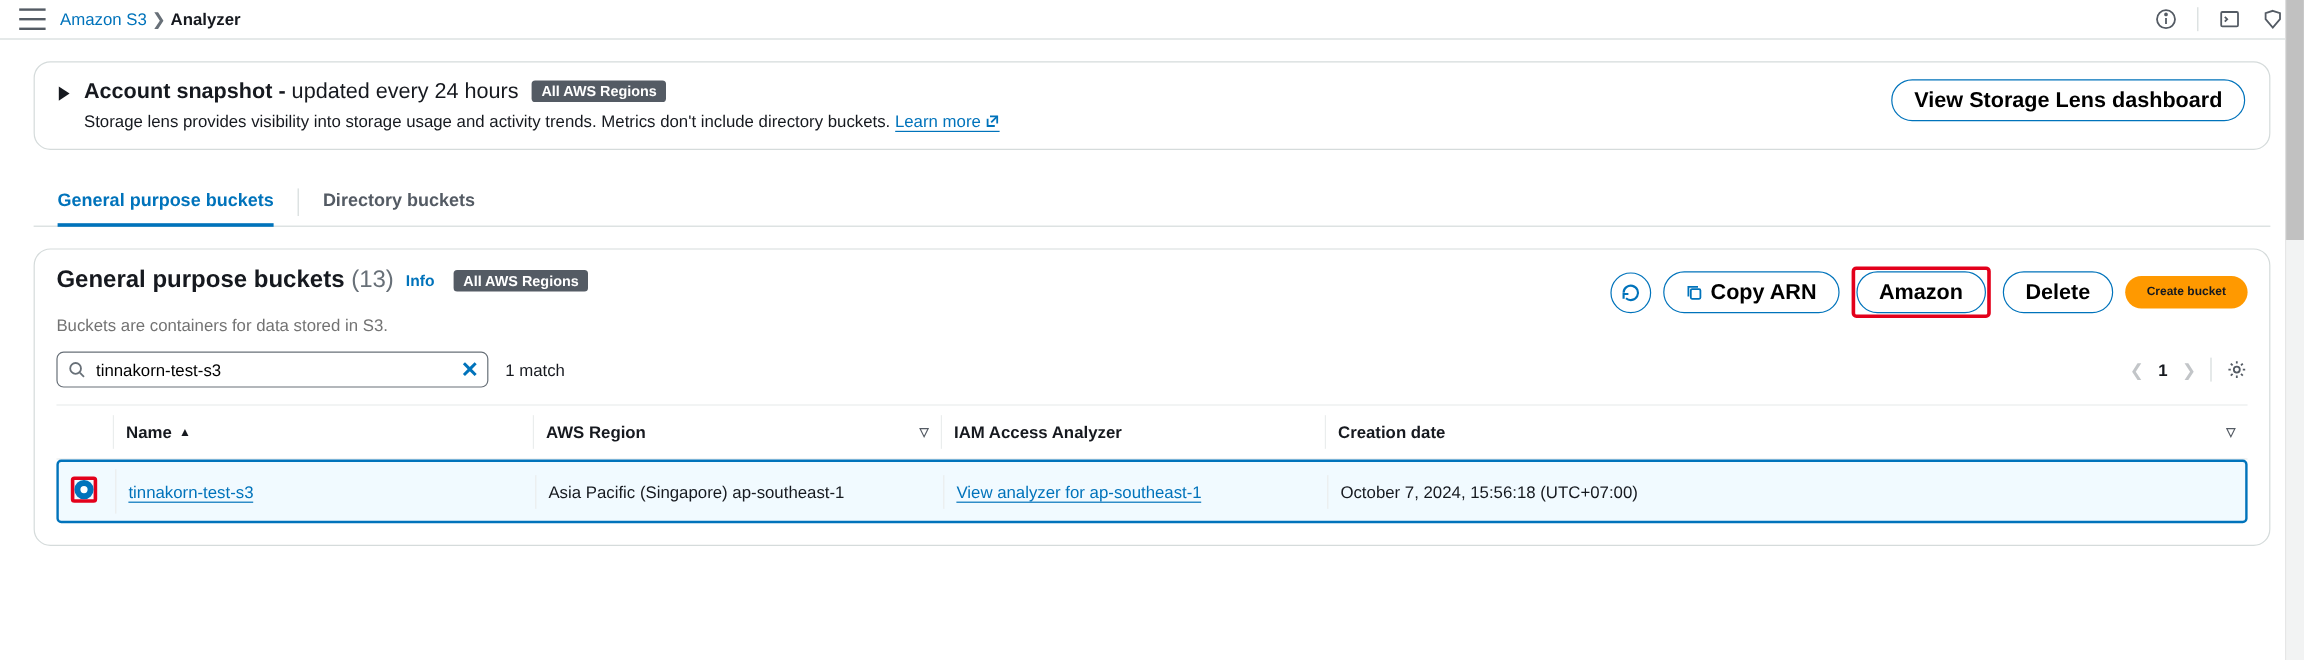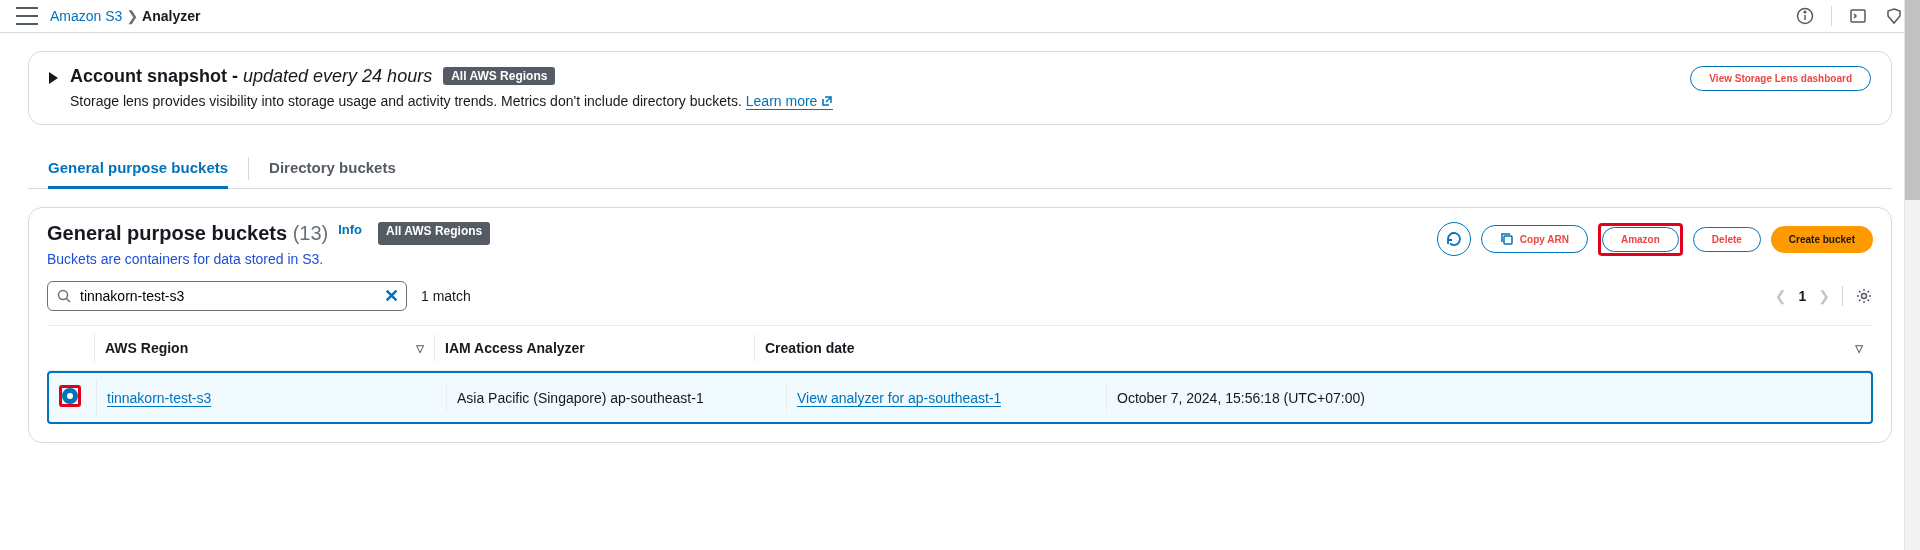--- a/index.html
+++ b/index.html
@@ -19,47 +19,47 @@
   .icon-btn { width: 20px; height: 20px; cursor: pointer; display: flex; align-items: center; justify-content: center; }
 
   
   .content { padding: 18px 28px; }
 
   
   .panel { border: 1px solid #d5dbdb; border-radius: 14px; padding: 14px 20px; display: flex; justify-content: space-between; align-items: flex-start; gap: 20px; }
   .snap-left { display: flex; align-items: flex-start; gap: 12px; }
   .caret-right { width: 0; height: 0; border-top: 6px solid transparent; border-bottom: 6px solid transparent; border-left: 9px solid #16191f; margin-top: 6px; cursor: pointer; }
   .snap-head { font-size: 18px; font-weight: 700; }
-  .snap-head .suffix { font-style: italic; font-weight: 400; }
+  .snap-head .suffix { font-weight: 400; }
   .badge-regions { background: #545b64; color: #fff; font-size: 12px; font-weight: 700; padding: 2px 8px; border-radius: 3px; margin-left: 6px; display: inline-block; vertical-align: 2px; }
   .snap-desc { font-size: 14px; color: #16191f; margin-top: 6px; }
   .learn-more { display: inline-flex; align-items: center; gap: 4px; border-bottom: 1px solid #0073bb; text-decoration: none; }
   .ext-icon svg { width: 12px; height: 12px; display: block; }
-  .btn-outline { background: #fff; border: 1px solid #0073bb; color: #ef4444; border-radius: 18px; padding: 6px 18px; font-weight: 700; font-size: 10px; cursor: pointer; white-space: nowrap; }
+  .btn-outline { background: #fff; border: 1px solid #0073bb; color: #000000; border-radius: 18px; padding: 6px 18px; font-weight: 700; font-size: 18px; cursor: pointer; white-space: nowrap; }
 
   
   .tabs { display: flex; border-bottom: 1px solid #d5dbdb; margin-top: 24px; }
   .tab { padding: 10px 0; margin: 0 20px; font-size: 15px; font-weight: 700; color: #545b64; cursor: pointer; }
   .tab.active { color: #0073bb; border-bottom: 3px solid #0073bb; margin-bottom: -1px; }
   .tab-sep { width: 1px; background: #d5dbdb; margin: 8px 0; }
 
   
   .section { border: 1px solid #d5dbdb; border-radius: 14px; margin-top: 18px; padding: 14px 18px 18px 18px; }
 
   
   .sec-head { display: flex; justify-content: space-between; align-items: flex-start; flex-wrap: wrap; gap: 12px; }
-  .sec-title-wrap { display: flex; gap: 10px; flex-wrap: wrap; }
+  .sec-title-wrap { display: flex; align-items: center; gap: 10px; flex-wrap: wrap; }
   .sec-title { font-size: 20px; font-weight: 700; }
   .sec-count { color: #687078; font-weight: 400; }
   .info-link { color: #0073bb; font-weight: 700; font-size: 13px; cursor: pointer; }
   .sec-actions { display: flex; align-items: center; gap: 10px; }
   .icon-outline { width: 34px; height: 34px; border: 1px solid #0073bb; border-radius: 50%; display: flex; align-items: center; justify-content: center; cursor: pointer; color: #0073bb; }
   .btn-primary { background: #ff9900; color: #16191f; border: none; border-radius: 18px; padding: 8px 18px; font-weight: 700; font-size: 10px; cursor: pointer; }
   .highlight-box { border: 3px solid #e3001b; border-radius: 4px; padding: 1px; display: inline-block; }
-  .sec-desc { color: #1d4ed8; font-size: 14px; margin-top: 6px; }
+  .sec-desc { color: #737373; font-size: 14px; margin-top: 18px; }
 
   
   .search-row { display: flex; justify-content: space-between; align-items: center; margin-top: 14px; gap: 12px; flex-wrap: wrap; }
   .search-left { display: flex; align-items: center; gap: 14px; }
   .search-box { position: relative; display: flex; align-items: center; }
   .search-box input { width: 360px; border: 1px solid #687078; border-radius: 6px; padding: 6px 30px 6px 32px; font-size: 14px; }
   .search-box .mag { position: absolute; left: 10px; color: #687078; }
   .search-box .clear { position: absolute; right: 8px; color: #0073bb; font-size: 18px; cursor: pointer; font-weight: 700; }
   .match-text { color: #16191f; }
   .paging { display: flex; align-items: center; gap: 12px; color: #687078; }
@@ -227,20 +227,24 @@
               <circle cx="9" cy="9" r="2.5"></circle>
               <path d="M9 2v2M9 14v2M2 9h2M14 9h2M4 4l1.5 1.5M12.5 12.5L14 14M4 14l1.5-1.5M12.5 5.5L14 4"></path>
             </svg>
         </span>
       </div>
     </div>
 
     <div class="tbl">
       <div class="thead">
         <div class="th col-select"></div>
+        <div class="th col-name">
+          <span>Name</span>
+          <span class="sort-up">▲</span>
+        </div>
         <div class="th col-region">
           <span>AWS Region</span>
           <span class="filter-tri">▽</span>
         </div>
         <div class="th col-iam">
           <span>IAM Access Analyzer</span>
         </div>
         <div class="th col-date">
           <span>Creation date</span>
           <span class="filter-tri">▽</span>

